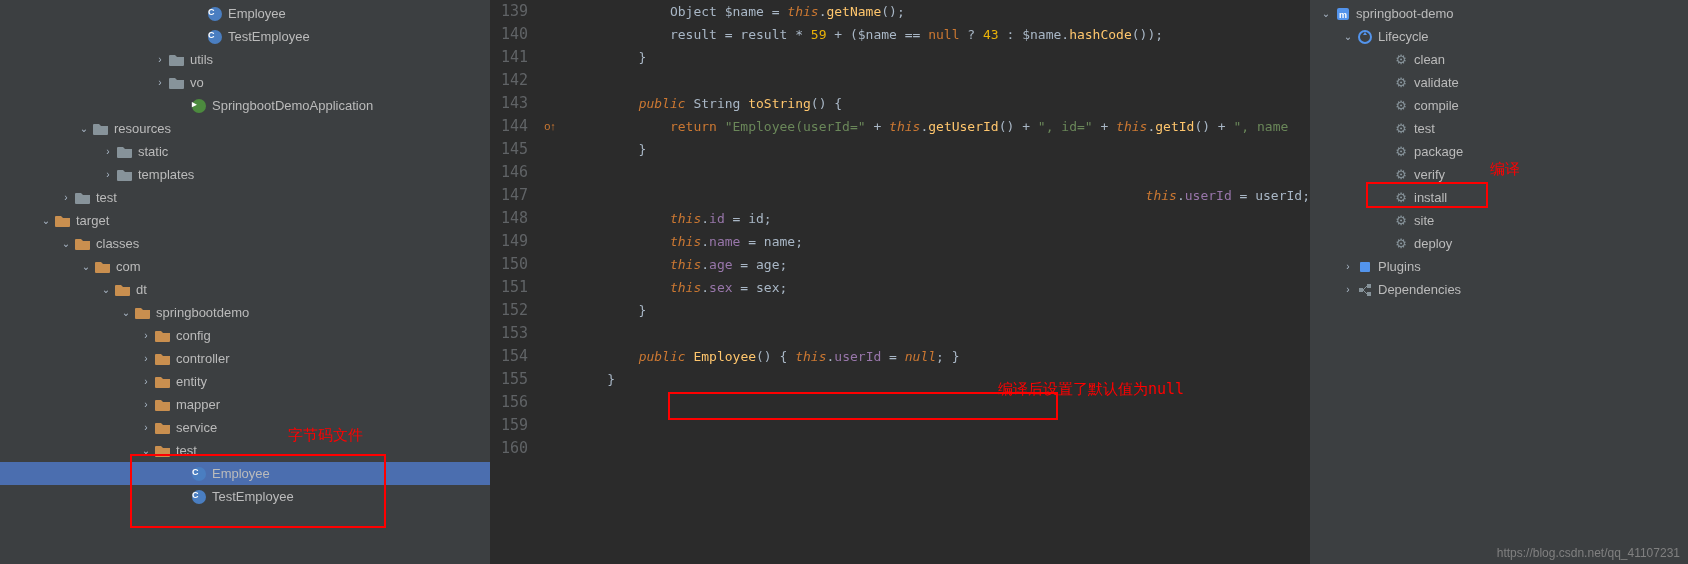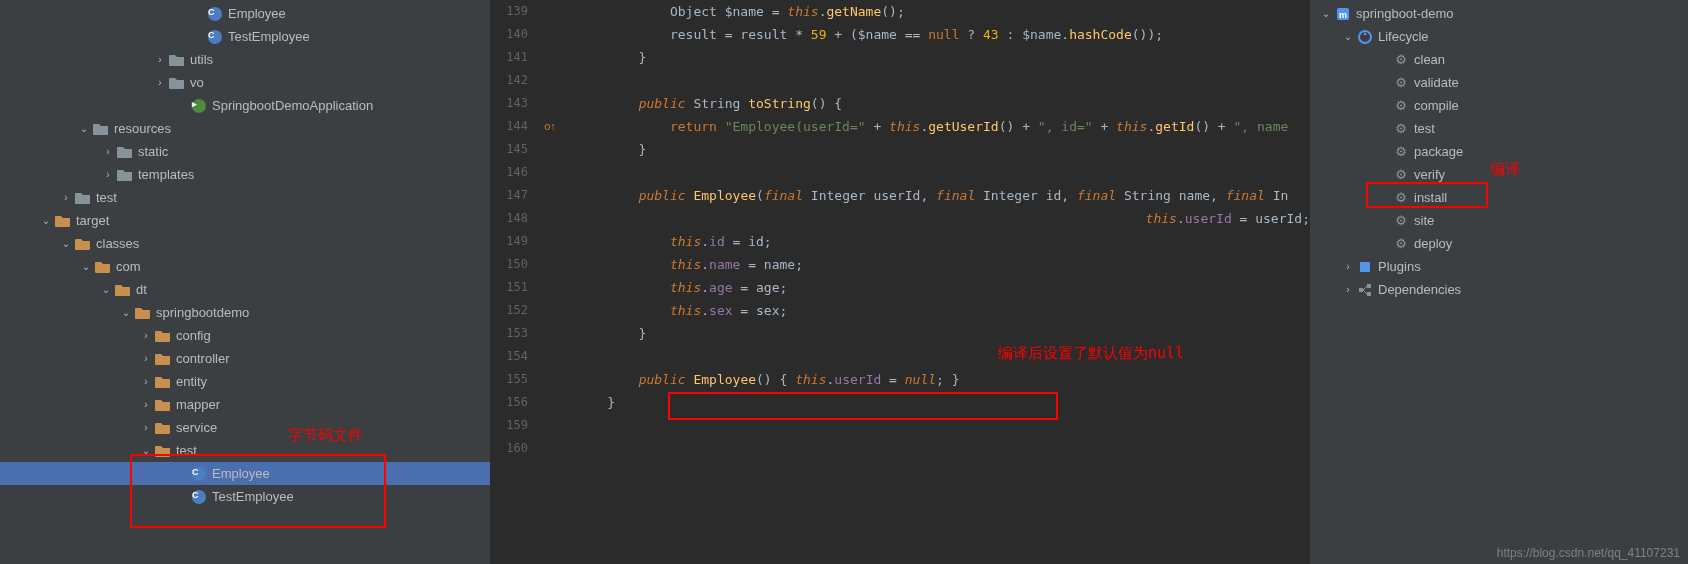--- a/index.html
+++ b/index.html
@@ -33,21 +33,21 @@
     .line-row {
       display: flex;
       height: 23px;
       line-height: 23px;
     }
     .line-num {
       width: 50px;
       text-align: right;
       color: #606366;
       font-family: 'Consolas', monospace;
-      font-size: 12px;
+      font-size: 15px;
       padding-right: 12px;
     }
     .gutter-icon {
       width: 20px;
       display: flex;
       align-items: center;
       justify-content: center;
     }
     .arrow-icon {
       color: #cc7832;
@@ -424,30 +424,29 @@
         <span class="line-num">159</span>
         <span class="gutter-icon"></span>
       </div>
       <div class="line-row">
         <span class="line-num">160</span>
         <span class="gutter-icon"></span>
       </div>
     </div>
   <div class="code-area" id="code-container">
     <div class="red-box" style="left:100px; top:392px; width:390px; height:28px;"></div>
-    <div class="red-annotation" style="left:430px; top:344px;">编译后设置了默认值为null</div>
+    <div class="red-annotation" style="left:430px; top:380px;">编译后设置了默认值为null</div>
   <div class="code-line" style="position: relative;">            Object $name = <span class="kw">this</span>.<span class="method">getName</span>();</div>
       <div class="code-line" style="position: relative;">            result = result * <span class="num">59</span> + ($name == <span class="kw-n">null</span> ? <span class="num">43</span> : $name.<span class="method">hashCode</span>());</div>
       <div class="code-line" style="position: relative;">        }</div>
       <div class="code-line" style="position: relative;"></div>
       <div class="code-line" style="position: relative;">        <span class="kw">public</span> String <span class="method">toString</span>() {</div>
       <div class="code-line" style="position: relative;">            <span class="kw-n">return</span> <span class="str">"Employee(userId="</span> + <span class="kw">this</span>.<span class="method">getUserId</span>() + <span class="str">", id="</span> + <span class="kw">this</span>.<span class="method">getId</span>() + <span class="str">", name</span></div>
       <div class="code-line" style="position: relative;">        }</div>
       <div class="code-line" style="position: relative;"></div>
-      <div class="code-line" style="position: relative;">        <span class="kw">public</span> <span class="method">Employee</span>(<span class="kw">final</span> Integer userId, <span class="kw">final</span> Integer id, <span class="kw">final</span> String name, <span class="kw">final</span> In</div>
       <div class="code-line" style="position: relative; text-align: right;">            <span class="kw">this</span>.<span class="field">userId</span> = userId;</div>
       <div class="code-line" style="position: relative;">            <span class="kw">this</span>.<span class="field">id</span> = id;</div>
       <div class="code-line" style="position: relative;">            <span class="kw">this</span>.<span class="field">name</span> = name;</div>
       <div class="code-line" style="position: relative;">            <span class="kw">this</span>.<span class="field">age</span> = age;</div>
       <div class="code-line" style="position: relative;">            <span class="kw">this</span>.<span class="field">sex</span> = sex;</div>
       <div class="code-line" style="position: relative;">        }</div>
       <div class="code-line" style="position: relative;"></div>
       <div class="code-line" style="position: relative;">        <span class="kw">public</span> <span class="method">Employee</span>() { <span class="kw">this</span>.<span class="field">userId</span> = <span class="kw">null</span>; }</div>
       <div class="code-line" style="position: relative;">    }</div>
       <div class="code-line" style="position: relative;"></div>

